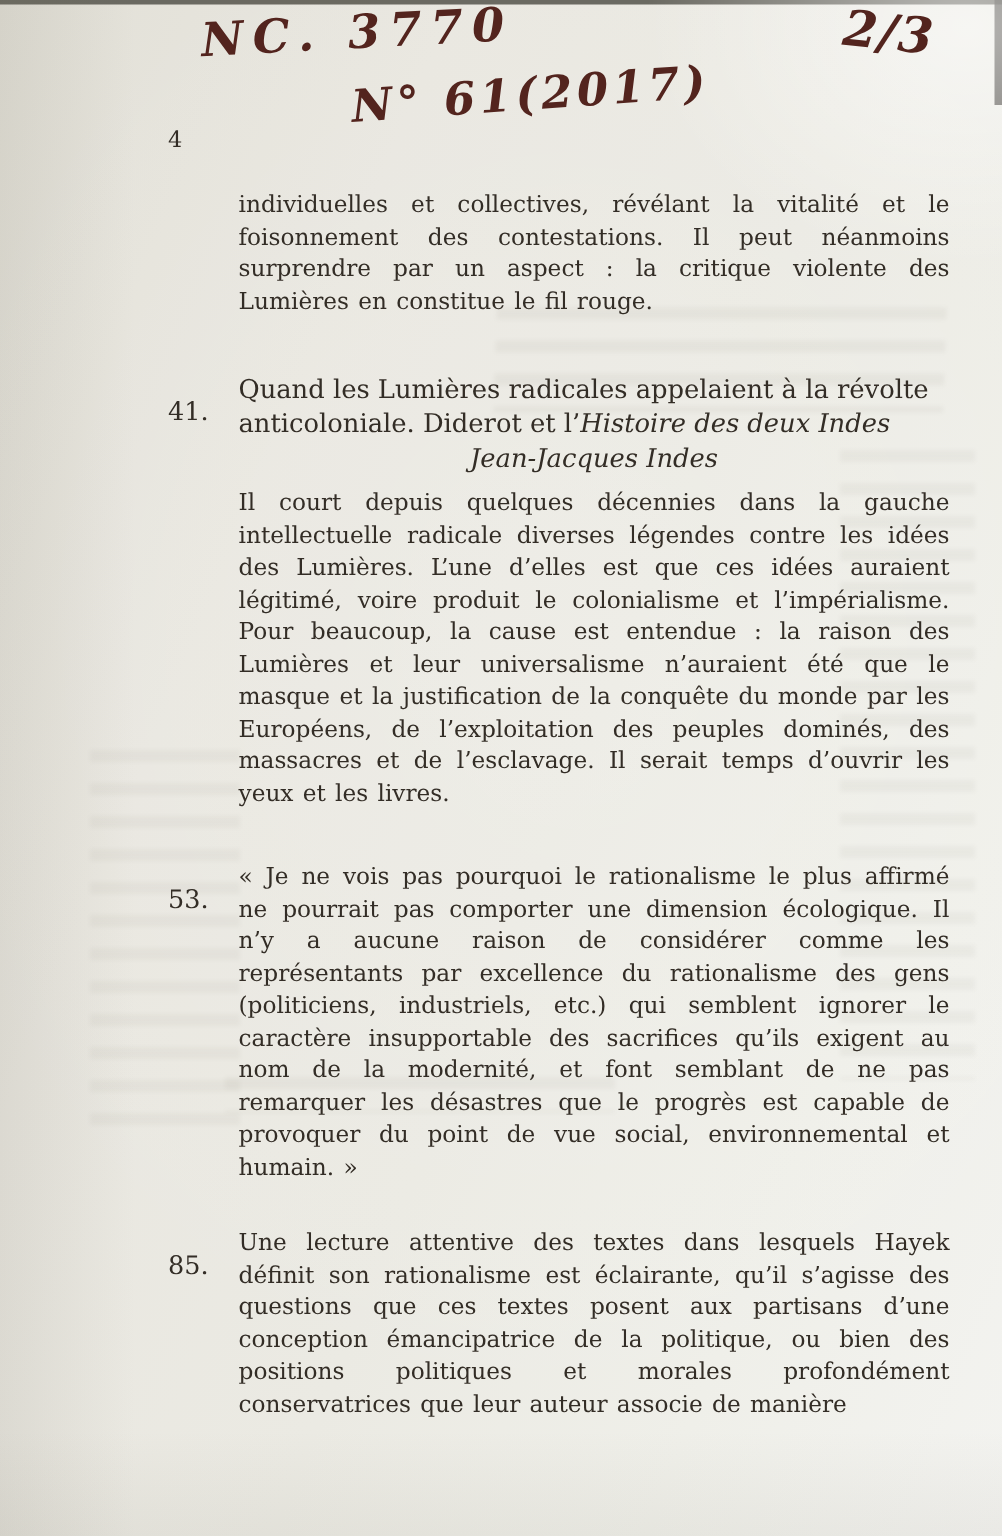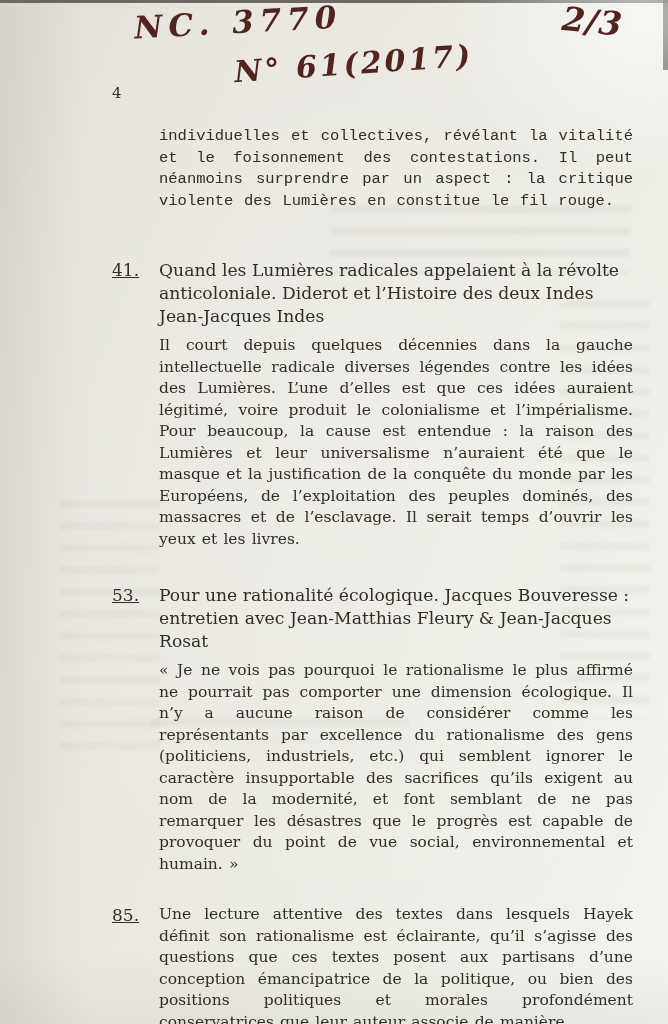--- a/index.html
+++ b/index.html
@@ -46,28 +46,28 @@
     justify-content:space-between;align-items:baseline;color:#332d26;}
   .folio{font-size:15px;}
   .running-title{font-size:13.5px;letter-spacing:.8px;}
 
   
   .content{position:absolute;left:112px;top:126px;width:521px;color:#332d26;}
   .para{
     font-size:15.5px;line-height:21.5px;text-align:justify;margin:0;
     word-spacing:.08em;
   }
-  .intro{margin-left:47px;margin-bottom:47px;font-family:Liberation Mono, monospace;}
+  .intro{margin-left:47px;margin-bottom:37px;}
   .entry{position:relative;padding-left:47px;}
   .entry-41{margin-bottom:34px;}
   .entry-53{margin-bottom:29px;}
   .entry-85{margin-bottom:0;}
-  .entry-num{position:absolute;left:0;top:1px;font-size:17px;text-decoration:underline;}
+  .entry-num{position:absolute;left:0;top:16px;font-size:17px;}
   .entry-title{font-size:17.2px;line-height:23px;margin:0 0 7px 0;}
-  .italic{}
+  .italic{font-style:italic;text-align:center;}
   .entry-author{display:block;}
 </style>
 </head>
 <body>
 
 <div class="photo">
 
   <div class="edge-top"></div>
   <div class="edge-top-right"></div>
   <div class="sheen-top-right"></div>
@@ -91,21 +91,20 @@
     <p class="para intro">individuelles et collectives, révélant la vitalité et le foisonnement des contestations. Il peut néanmoins surprendre par un aspect : la critique violente des Lumières en constitue le fil rouge.</p>
 
     <div class="entry entry-41">
       <span class="entry-num">41.</span>
       <p class="entry-title"><span>Quand les Lumières radicales appelaient à la révolte anticoloniale. Diderot et l’</span><span class="italic">Histoire des deux Indes</span><span class="italic entry-author">Jean-Jacques Indes</span></p>
       <p class="para">Il court depuis quelques décennies dans la gauche intellectuelle radicale diverses légendes contre les idées des Lumières. L’une d’elles est que ces idées auraient légitimé, voire produit le colonialisme et l’impérialisme. Pour beaucoup, la cause est entendue : la raison des Lumières et leur universalisme n’auraient été que le masque et la justification de la conquête du monde par les Européens, de l’exploitation des peuples dominés, des massacres et de l’esclavage. Il serait temps d’ouvrir les yeux et les livres.</p>
     </div>
 
     <div class="entry entry-53">
       <span class="entry-num">53.</span>
-      <p class="entry-title"><span>Pour une rationalité écologique. Jacques Bouveresse : entretien avec </span><span class="italic">Jean-Matthias Fleury &amp; Jean-Jacques Rosat</span></p>
       <p class="para">« Je ne vois pas pourquoi le rationalisme le plus affirmé ne pourrait pas comporter une dimension écologique. Il n’y a aucune raison de considérer comme les représentants par excellence du rationalisme des gens (politiciens, industriels, etc.) qui semblent ignorer le caractère insupportable des sacrifices qu’ils exigent au nom de la modernité, et font semblant de ne pas remarquer les désastres que le progrès est capable de provoquer du point de vue social, environnemental et humain. »</p>
     </div>
 
     <div class="entry entry-85">
       <span class="entry-num">85.</span>
       <p class="para"><span>Une lecture attentive des textes dans lesquels Hayek définit son rationalisme est éclairante, qu’il s’agisse des questions que ces textes posent aux partisans d’une conception émancipatrice de la politique, ou bien des positions politiques et morales profondément conservatrices que leur auteur associe de manière </span></p>
     </div>
 
   </div>
 </div>

